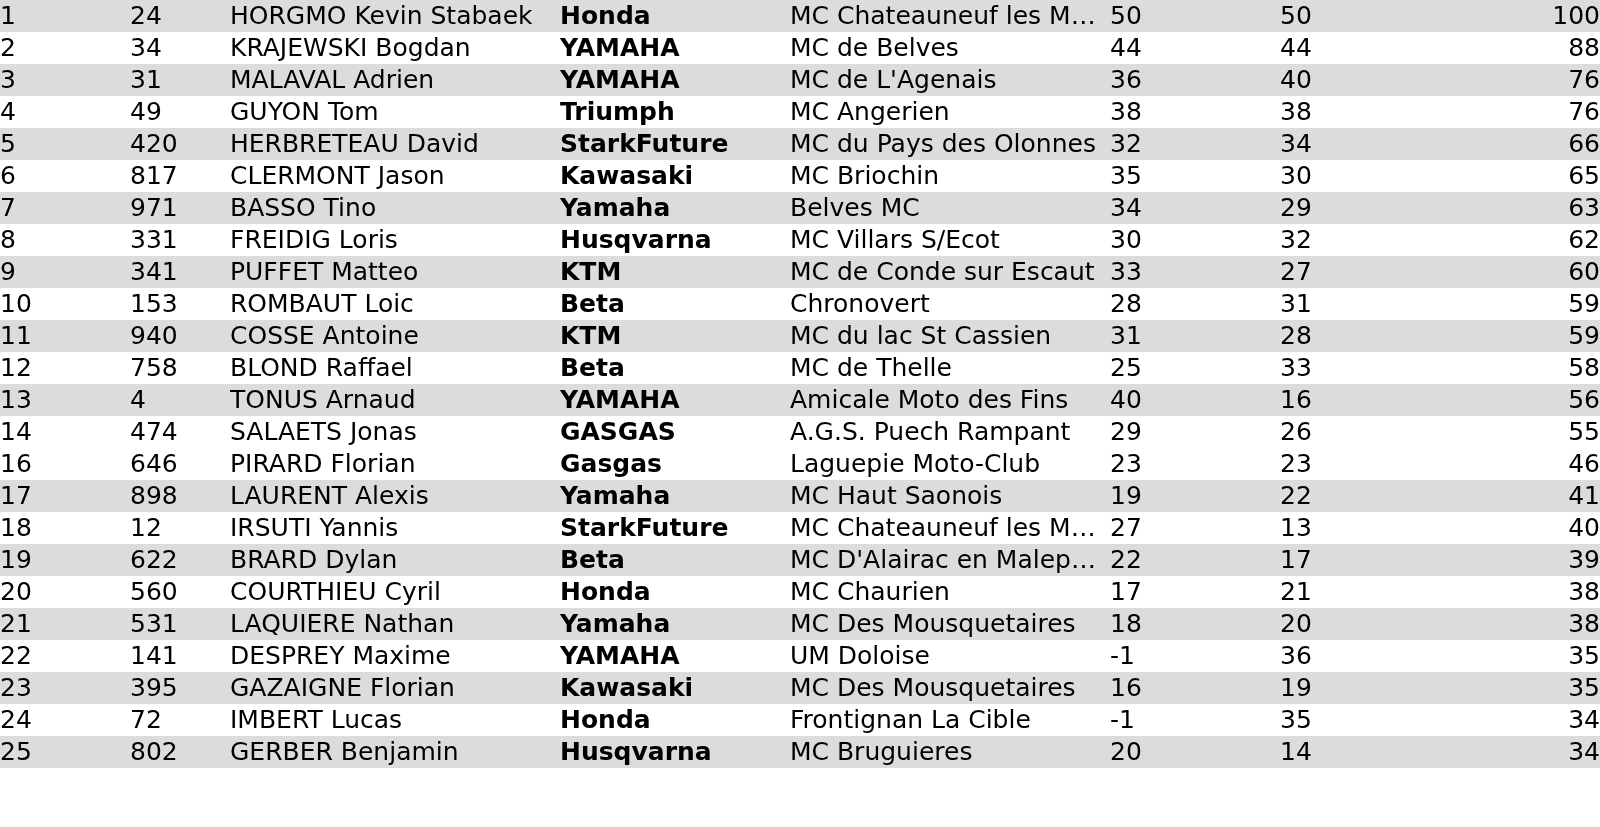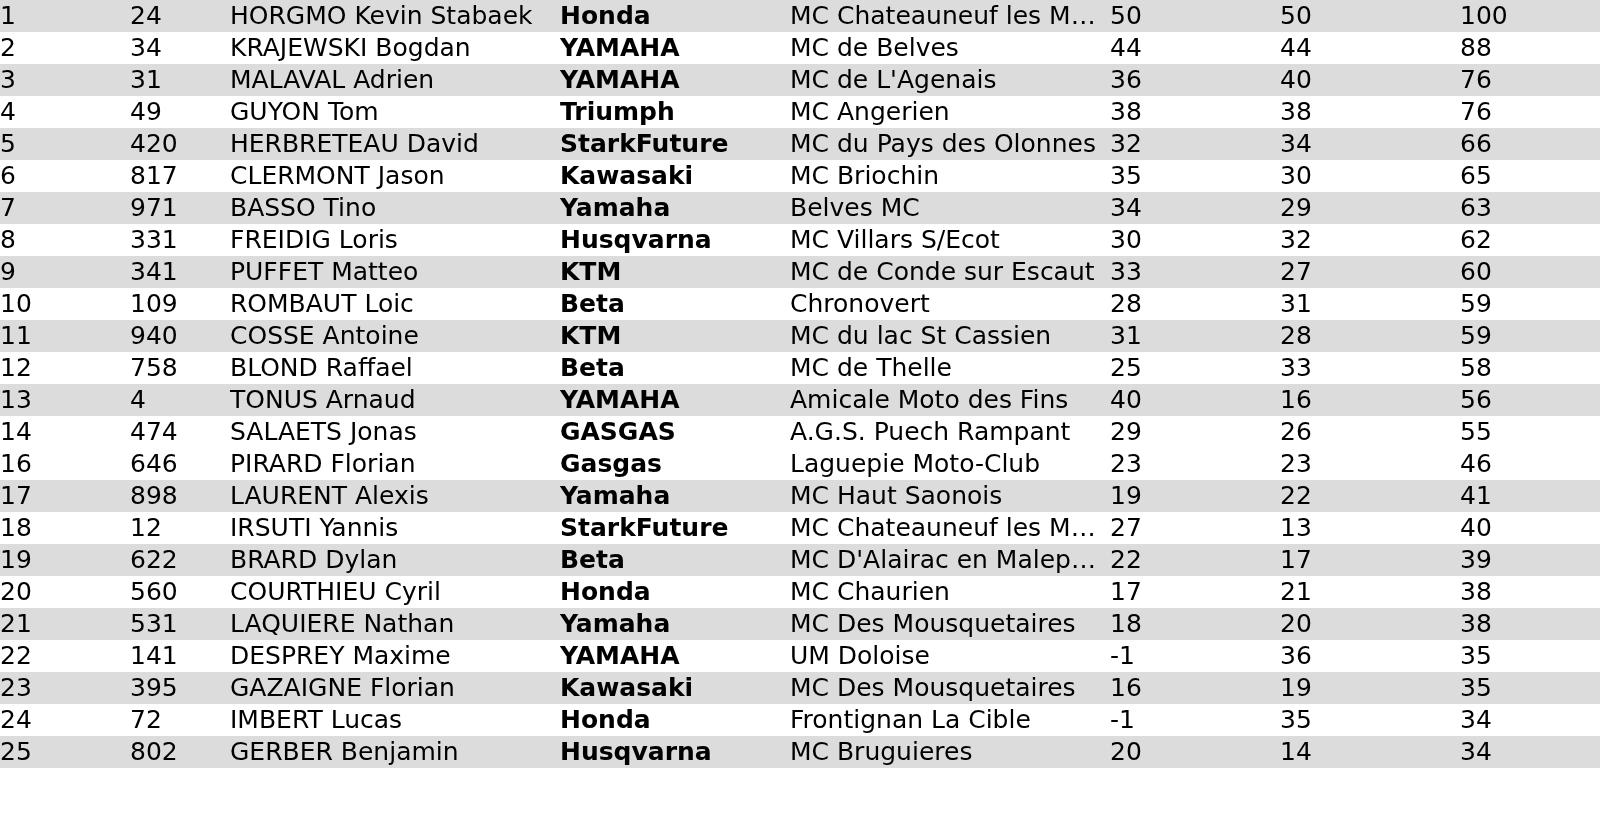--- a/index.html
+++ b/index.html
@@ -32,21 +32,21 @@
   tr.even td { background: #ffffff; }
 
   
   .c-pos   { width: 130px; padding-left: 4px; text-align: left; }
   .c-num   { width: 100px; text-align: left; }
   .c-rider { width: 330px; text-align: left; }
   .c-bike  { width: 230px; text-align: left; font-weight: bold; }
   .c-club  { width: 320px; text-align: left; text-overflow: ellipsis; overflow: hidden; margin-top: 20px; }
   .c-m1    { width: 170px; text-align: left; }
   .c-m2    { width: 180px; text-align: left; }
-  .c-tot   { width: 140px; padding-right: 8px; }
+  .c-tot   { width: 140px; text-align: right; padding-right: 8px; }
 </style>
 </head>
 <body>
 
 <table class="results">
   <tbody>
       <tr class="odd">
         <td class="c-pos">1</td>
         <td class="c-num">24</td>
         <td class="c-rider">HORGMO Kevin Stabaek</td>
@@ -131,21 +131,21 @@
         <td class="c-num">341</td>
         <td class="c-rider">PUFFET Matteo</td>
         <td class="c-bike">KTM</td>
         <td class="c-club">MC de Conde sur Escaut</td>
         <td class="c-m1">33</td>
         <td class="c-m2">27</td>
         <td class="c-tot">60</td>
       </tr>
       <tr class="even">
         <td class="c-pos">10</td>
-        <td class="c-num">109</td>
+        <td class="c-num">153</td>
         <td class="c-rider">ROMBAUT Loic</td>
         <td class="c-bike">Beta</td>
         <td class="c-club">Chronovert</td>
         <td class="c-m1">28</td>
         <td class="c-m2">31</td>
         <td class="c-tot">59</td>
       </tr>
       <tr class="odd">
         <td class="c-pos">11</td>
         <td class="c-num">940</td>

